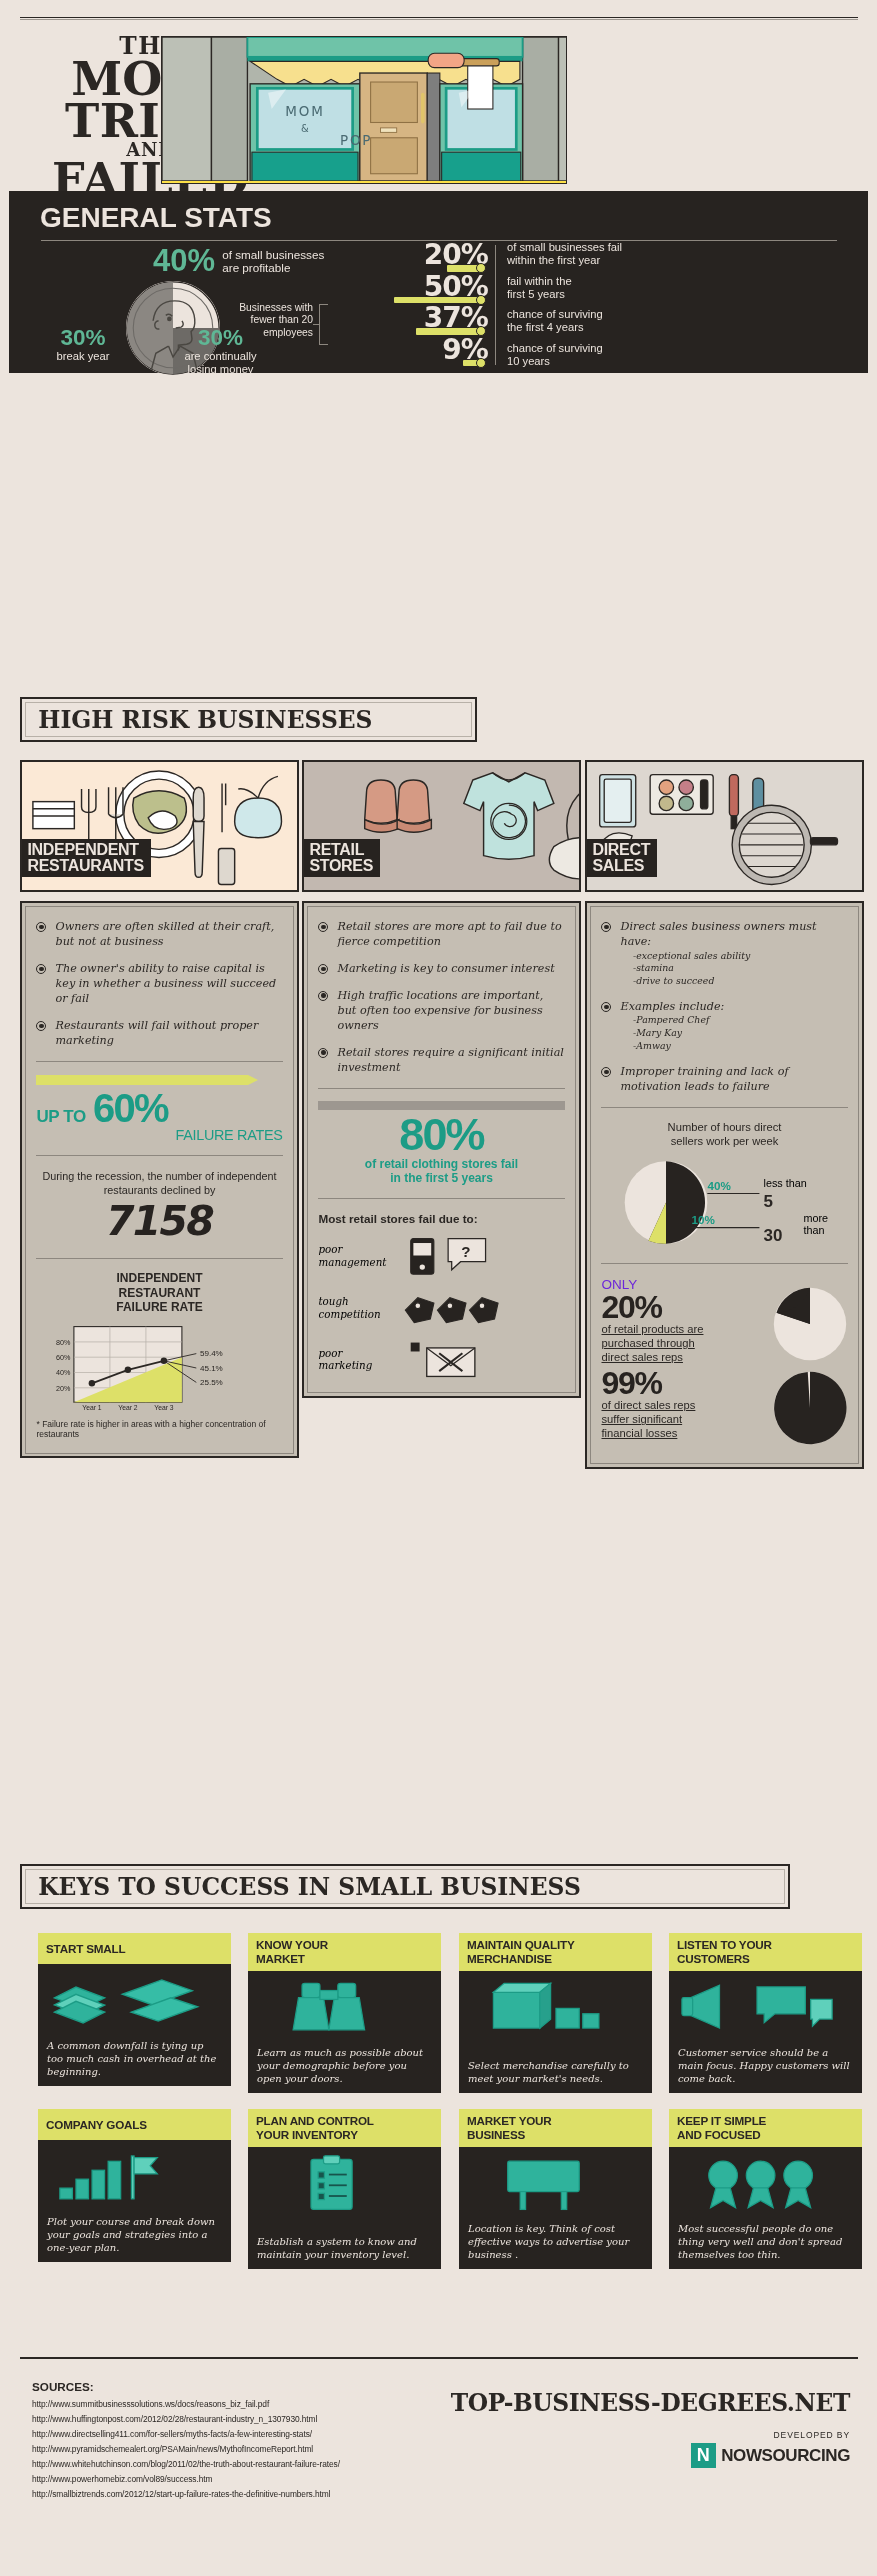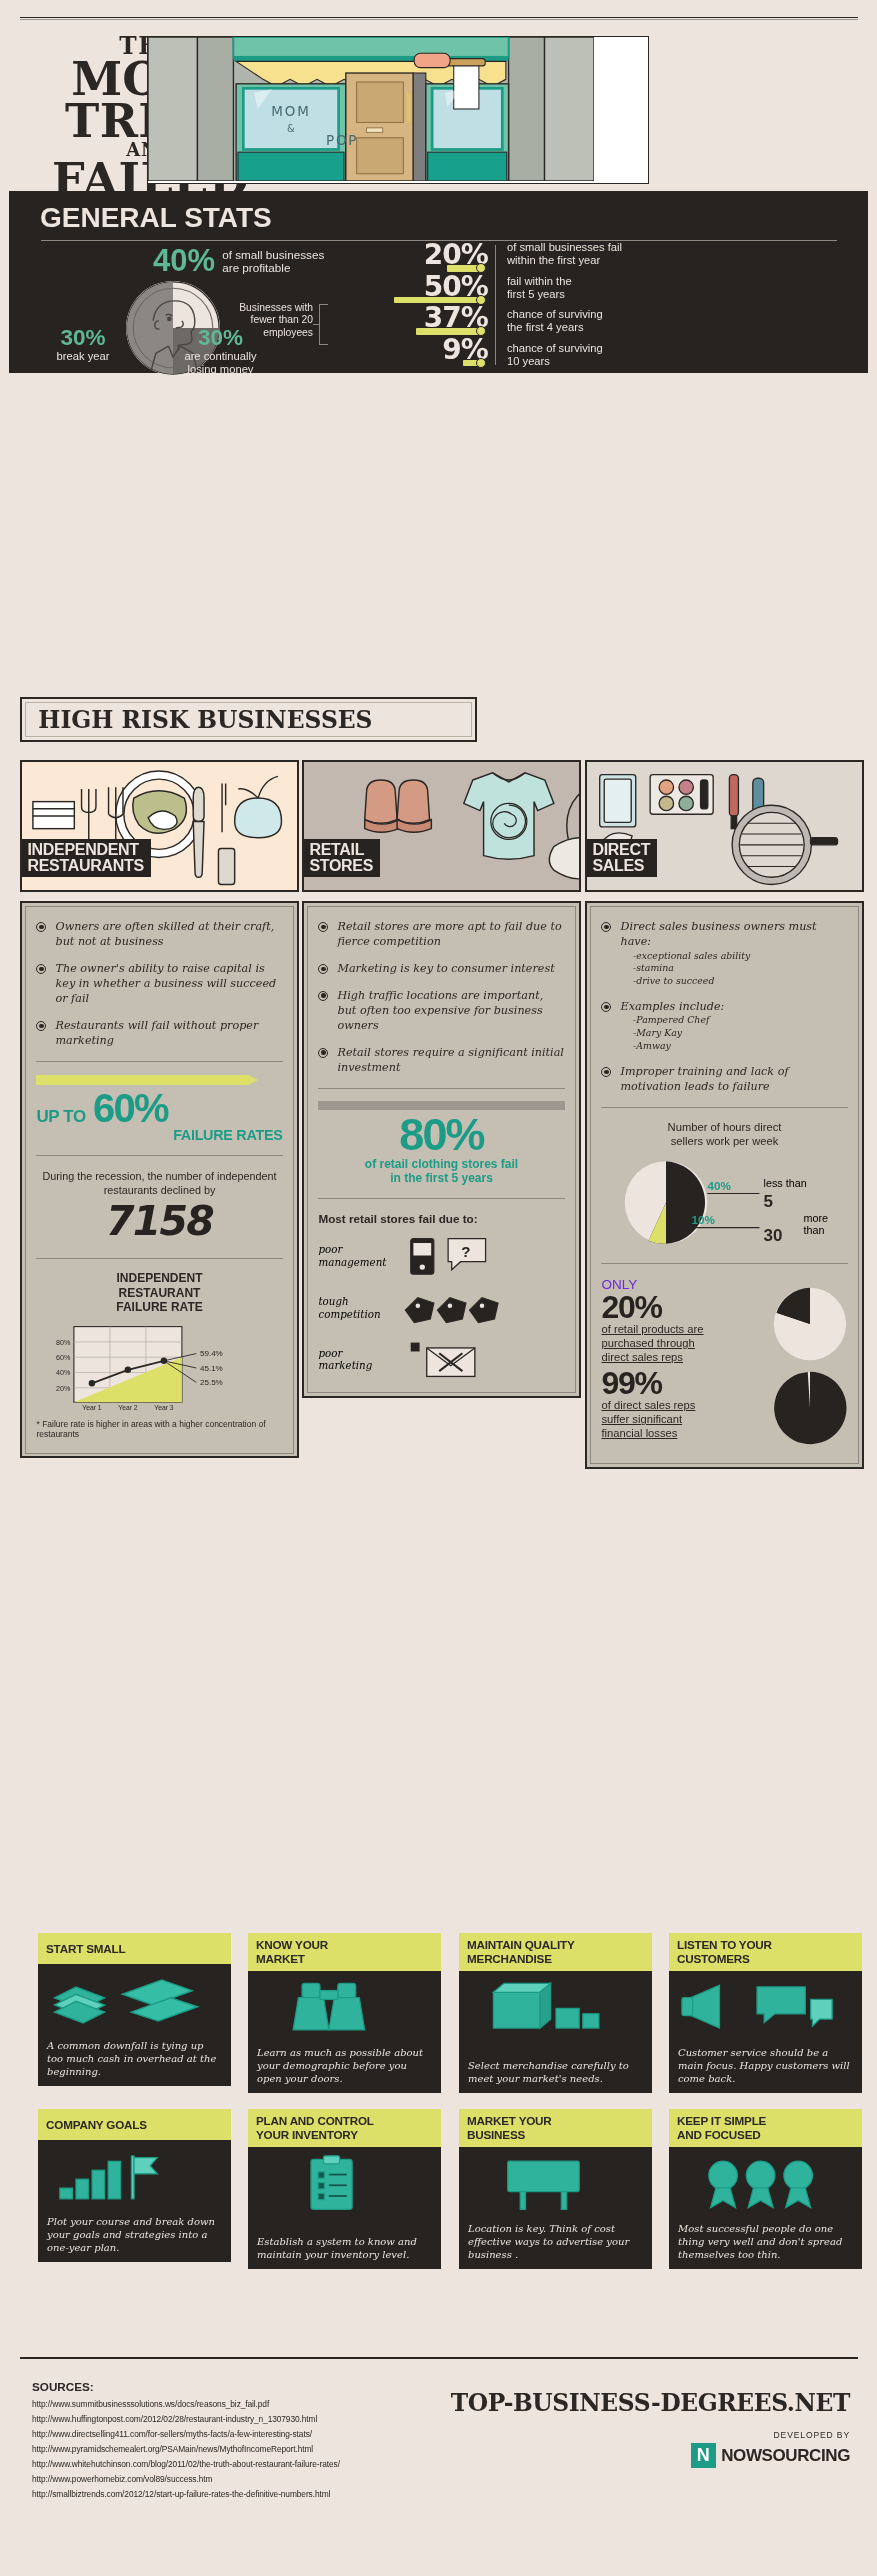--- a/index.html
+++ b/index.html
@@ -37,23 +37,23 @@
   }
   .t-the   { font-size: 23.4px; letter-spacing: 1.8px; }
   .t-most  { font-size: 46px; letter-spacing: 0px; }
   .t-tried { font-size: 46px; }
   .t-and   { font-size: 18px; letter-spacing: 0.9px; }
   .t-failed{ font-size: 46px; }
   .t-small { font-size: 28px; letter-spacing: 0.9px;}
   .t-biz   { font-size: 19px; letter-spacing: 0.9px;}
 
   .storefront {
-    position: absolute; left: 127px; top: 0px; width: 502px; height: 148px;
+    position: absolute; left: 141px; top: 0px; width: 406px; height: 148px;
     border: 1.8px solid #2b2724;
-    background: #ffffff;
+    background: #fde047;
     overflow: hidden;
   }
 
   
   .general-stats {
     position: absolute; left: 9px; top: 191px; width: 859px; height: 182px;
     background: #272320;
   }
   .gs-title {
     position: absolute; left: 31px; top: 10.8px;
@@ -157,21 +157,21 @@
   .yellow-arrow {
     height: 10px; background: #dde068; width: 86%; position: relative; margin-bottom: 5.4px;
   }
   .yellow-arrow::after{
     content:""; position:absolute; right:-10px; top:0; border-left:10px solid #dde068;
     border-top:5px solid transparent; border-bottom:5px solid transparent;
   }
   .upto-row { display:flex; align-items:baseline; gap:7.2px; color:#1c9c86;}
   .upto { font-size: 17px; font-weight: bold; letter-spacing: -0.4px;}
   .sixty { font-size: 40px; font-weight: bold; line-height: 0.9; letter-spacing:-1.8px;}
-  .failrates { color:#1c9c86; font-size: 14.4px; font-weight:bold; text-align:right; letter-spacing:-0.3px;}
+  .failrates { color:#1c9c86; font-size: 14.4px; font-weight:normal; text-align:right; letter-spacing:-0.3px;}
 
   .recession { text-align:center; font-size:10.8px; color:#2b2724; line-height:1.3;}
   .bignum7158 { text-align:center; font-size:41px; font-weight:bold; color:#272320; letter-spacing:-1.8px; font-style: italic; font-family:"DejaVu Sans", sans-serif;}
 
   .chart-title { text-align:center; font-weight:bold; font-size:12px; color:#2b2724; line-height:1.2;}
   .chart-wrap { position:relative; margin: 9px 0 5.4px 0; height: 90px;}
   .chart-note { font-size: 8.5px; color:#2b2724; line-height:1.25; }
 
   
   .eighty-wrap { text-align:center; }
@@ -690,20 +690,25 @@
 financial losses</div>
           <svg width="76" height="76" viewBox="0 0 84 84" style="position:absolute; right:0; top:1.8px;">
             <circle cx="42" cy="42" r="40" fill="#ece4dd"></circle>
             <path d="M42 42 L42 2 A40 40 0 1 1 39.5 2.1 Z" fill="#272320"></path>
           </svg>
         </div>
       </div>
     </div>
   </div>
 
+  <div class="banner" id="banner-keys">
+    <div class="banner-inner">
+      <span>KEYS TO SUCCESS IN SMALL BUSINESS</span>
+    </div>
+  </div>
 
   <div class="key-card" style="left:38px;  top:1933px;">
     <div class="key-head" style="white-space:pre-line">START SMALL</div>
     <div class="key-body">
       <div class="key-art">
         <svg width="171" height="59" viewBox="0 0 190 66">
           <g stroke="#1c9c86" stroke-width="1.6" fill="#2fb39c">
             <path d="M10 30 l24 -12 l32 12 l-24 12z"></path>
               <path d="M10 38 l24 -12 l32 12 l-24 12z" fill="#5fd0bb"></path>
             <path d="M10 46 l24 -12 l32 12 l-24 12z" fill="#2fb39c"></path>

